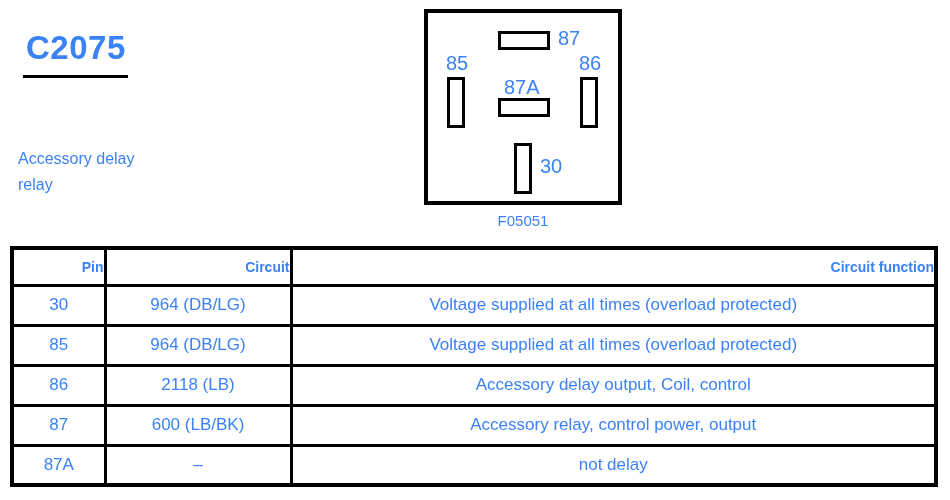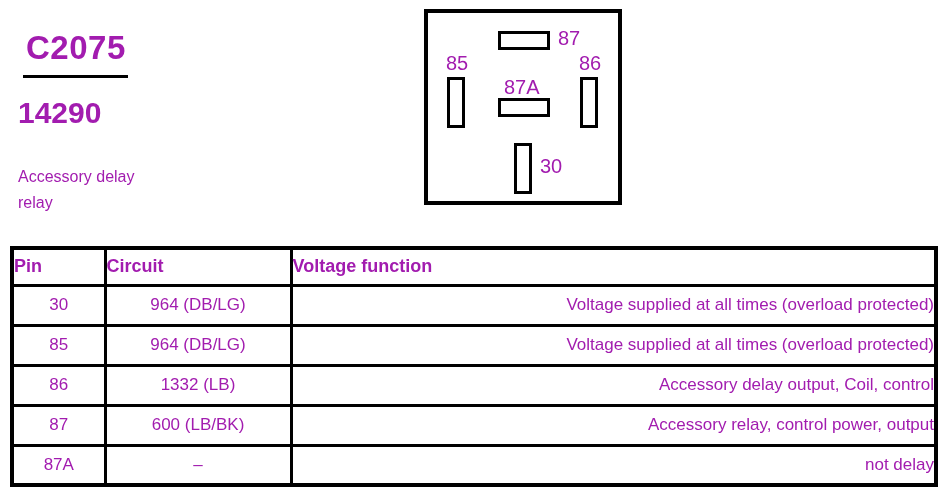--- a/index.html
+++ b/index.html
@@ -2,21 +2,21 @@
 <html><head>
 <meta charset="utf-8">
 <style>
   * { margin: 0; padding: 0; box-sizing: border-box; }
   html, body { background: #ffffff; }
   .page {
     position: relative;
     width: 950px;
     height: 500px;
     background: #ffffff;
-    color: #a21caf;
+    color: #3b82f6;
     font-family: "Liberation Sans", "DejaVu Sans", sans-serif;
     overflow: hidden;
   }
 
   
   .connector-id {
     position: absolute;
     left: 26px; top: 31px;
     font-size: 33px;
     font-weight: bold;
@@ -35,21 +35,20 @@
     font-size: 30px;
     font-weight: bold;
     line-height: 1;
   }
   .connector-desc {
     position: absolute;
     left: 18px; top: 146px;
     width: 145px;
     font-size: 16px;
     line-height: 1.62;
-    margin-top: 18px;
   }
 
   
   .relay-box {
     position: absolute;
     left: 424px; top: 9px;
     width: 198px; height: 196px;
     border: 4px solid #000000;
     background: #ffffff;
   }
@@ -95,81 +94,81 @@
     font-size: 17px;
   }
   .pinout-table th, .pinout-table td {
     border: 3px solid #000000;
     vertical-align: middle;
     padding: 0;
     background: #ffffff;
   }
   .pinout-table { border: 4px solid #000000; }
   .pinout-table th {
-    font-size: 18px;
+    font-size: 14px;
     font-weight: bold;
-    text-align: left;
+    text-align: right;
     height: 37px;
   }
   .pinout-table td { height: 40px; }
   .col-pin     { width: 93px; }
   .col-circuit { width: 186px; }
   .cell-pin, .cell-circuit { text-align: center; }
-  .cell-func { text-align: right; padding-left: 18px; }
+  .cell-func { text-align: center; padding-left: 18px; }
 </style>
 </head>
 <body>
 
 <div class="page">
 
   <div class="connector-id">C2075</div>
   <div class="connector-underline"></div>
-  <div class="part-number">14290</div>
   <div class="connector-desc">Accessory delay relay</div>
 
   <div class="relay-box">
     <div class="pin-rect h pin-87"></div>
     <div class="pin-rect v pin-85"></div>
     <div class="pin-rect v pin-86"></div>
     <div class="pin-rect h pin-87a"></div>
     <div class="pin-rect v pin-30"></div>
     <div class="pin-label lbl-87">87</div>
     <div class="pin-label lbl-85">85</div>
     <div class="pin-label lbl-86">86</div>
     <div class="pin-label lbl-87a">87A</div>
     <div class="pin-label lbl-30">30</div>
   </div>
+  <div class="figure-code">F05051</div>
 
   <table class="pinout-table">
     <colgroup>
       <col class="col-pin">
       <col class="col-circuit">
       <col class="col-func">
     </colgroup>
     <thead>
       <tr>
         <th>Pin</th>
         <th>Circuit</th>
-        <th>Voltage function</th>
+        <th>Circuit function</th>
       </tr>
     </thead>
     <tbody>
       <tr>
         <td class="cell-pin">30</td>
         <td class="cell-circuit">964 (DB/LG)</td>
         <td class="cell-func">Voltage supplied at all times (overload protected)</td>
       </tr>
       <tr>
         <td class="cell-pin">85</td>
         <td class="cell-circuit">964 (DB/LG)</td>
         <td class="cell-func">Voltage supplied at all times (overload protected)</td>
       </tr>
       <tr>
         <td class="cell-pin">86</td>
-        <td class="cell-circuit">1332 (LB)</td>
+        <td class="cell-circuit">2118 (LB)</td>
         <td class="cell-func">Accessory delay output, Coil, control</td>
       </tr>
       <tr>
         <td class="cell-pin">87</td>
         <td class="cell-circuit">600 (LB/BK)</td>
         <td class="cell-func">Accessory relay, control power, output</td>
       </tr>
       <tr>
         <td class="cell-pin">87A</td>
         <td class="cell-circuit">–</td>

